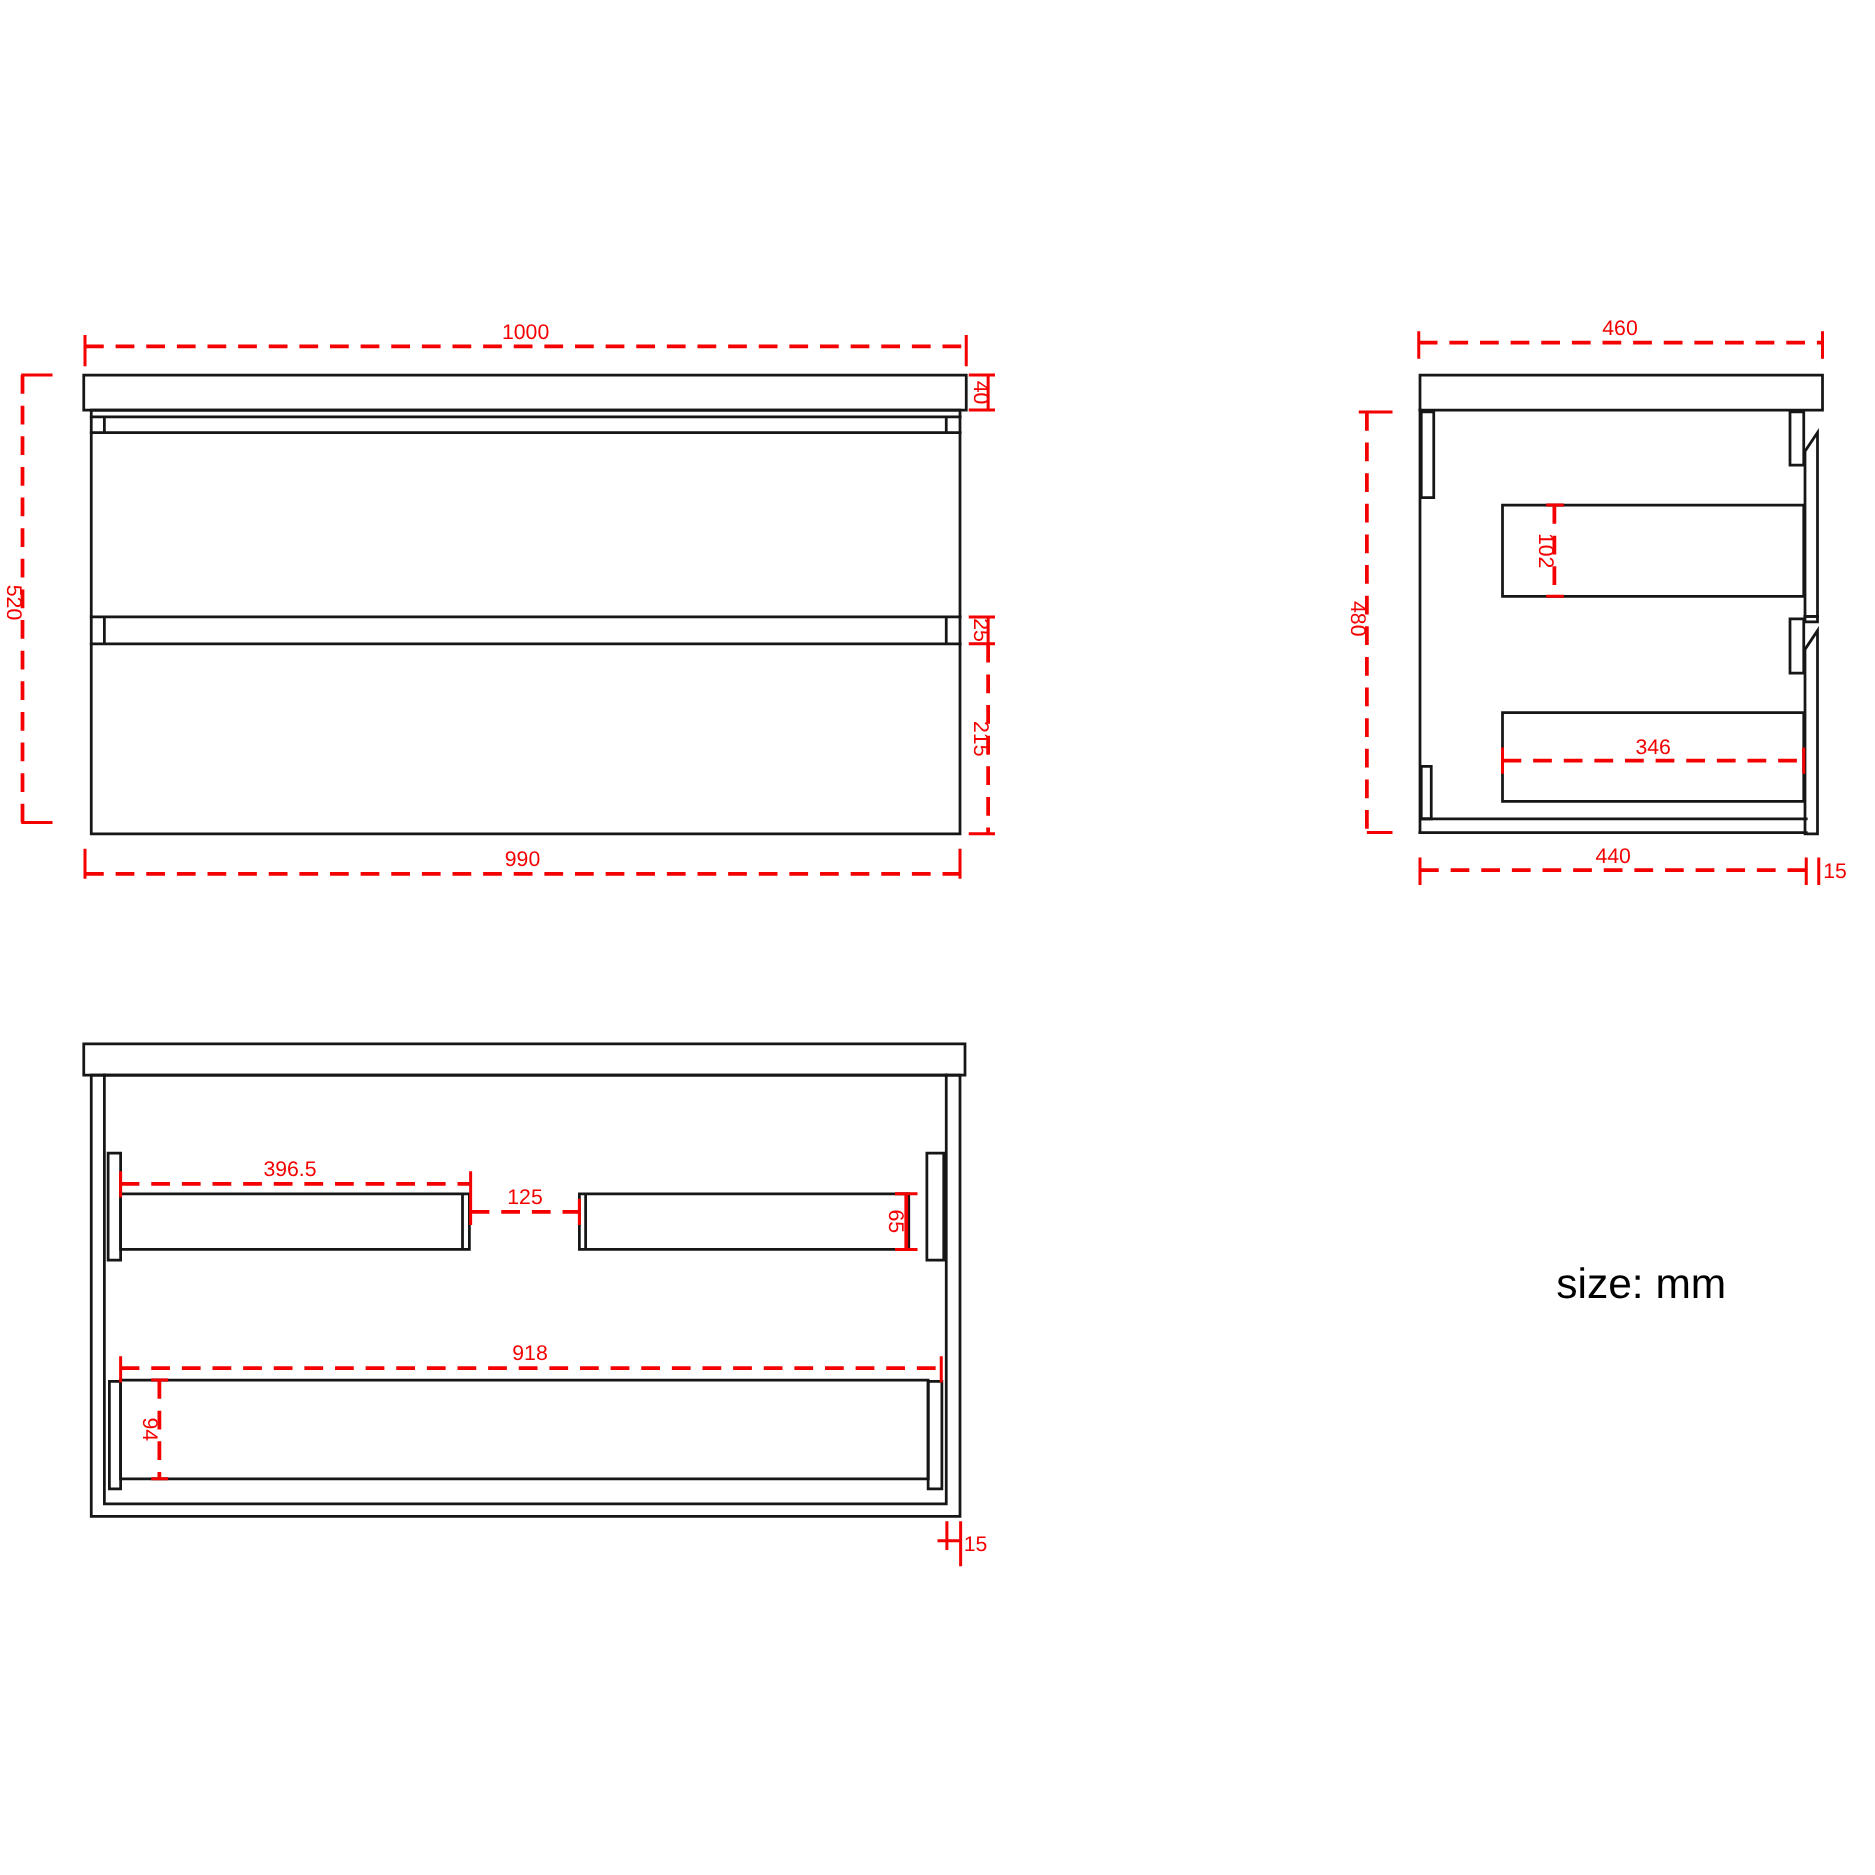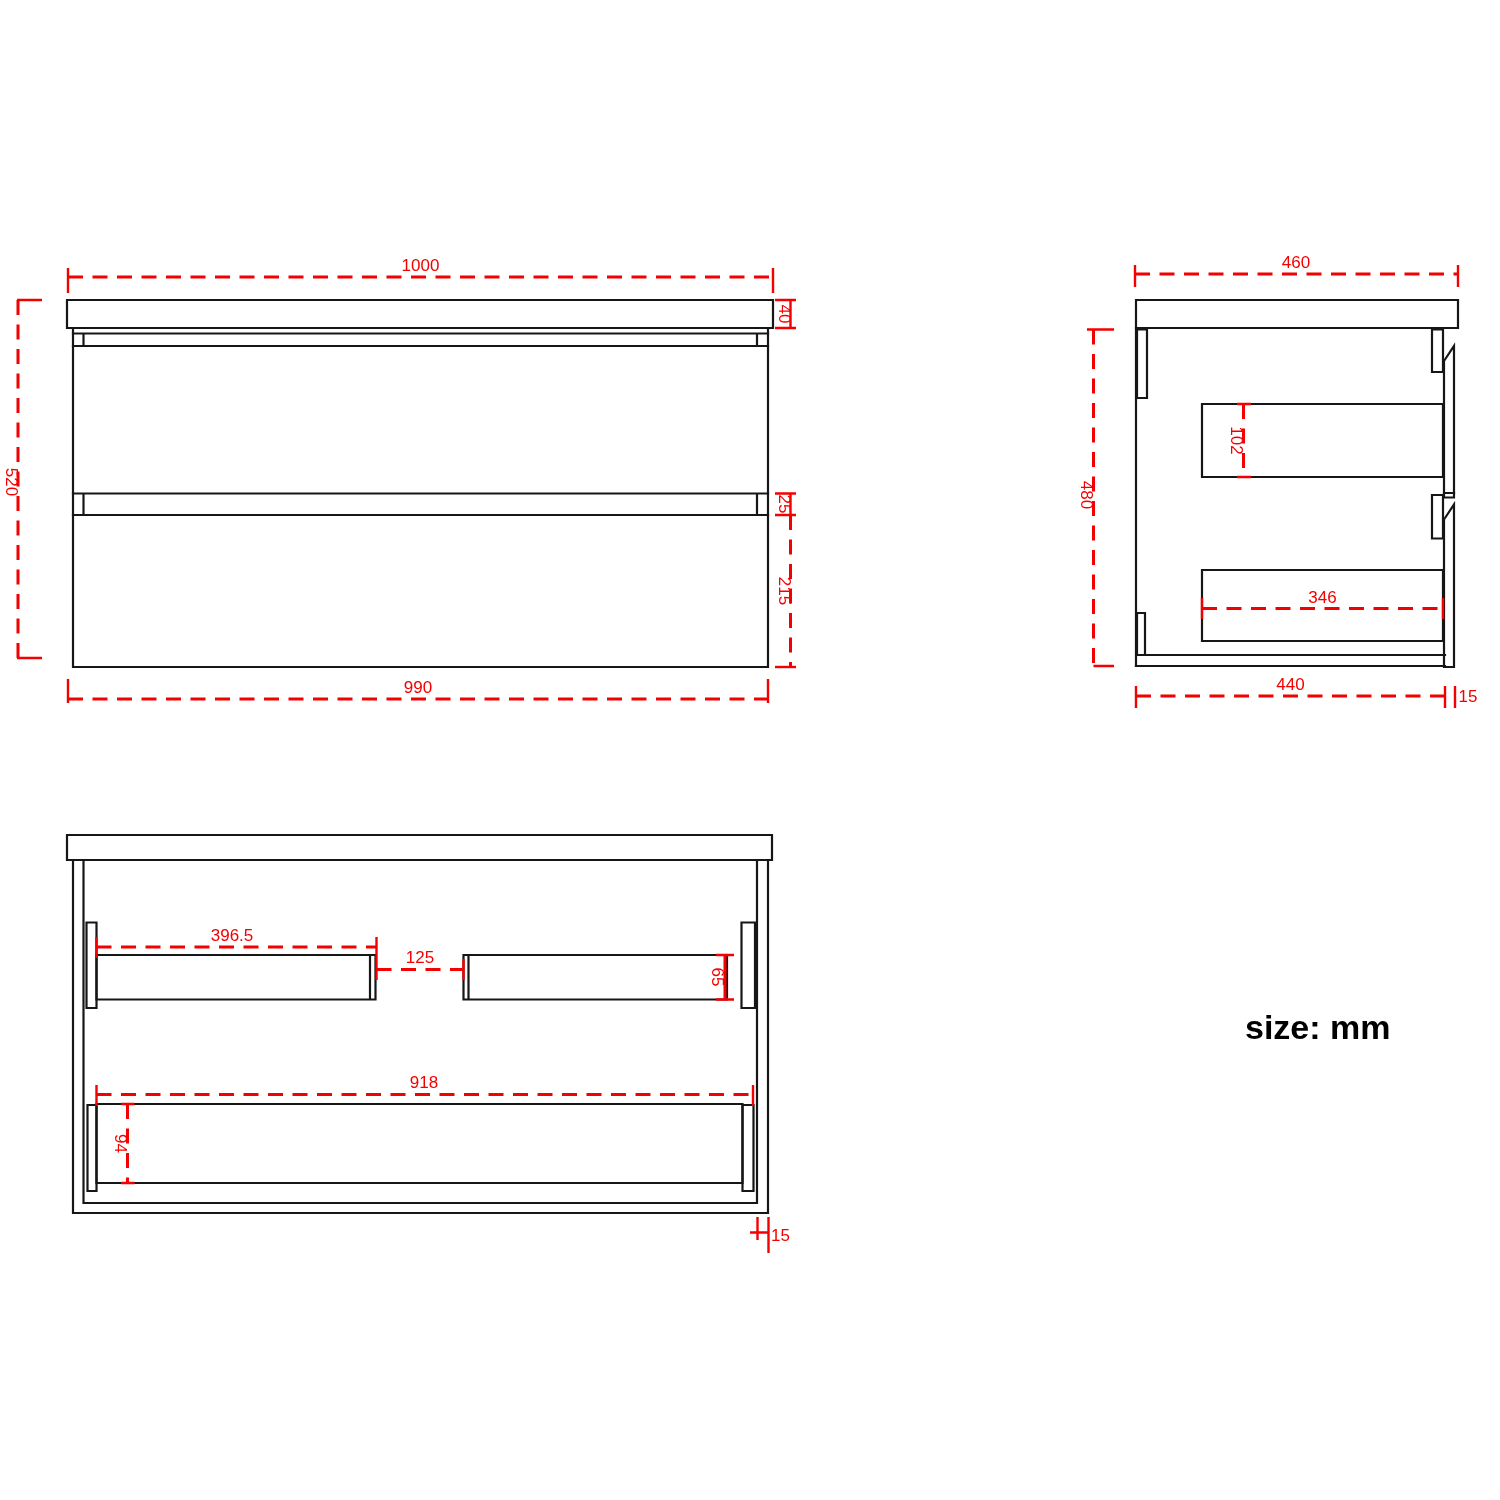--- a/index.html
+++ b/index.html
@@ -5,21 +5,21 @@
   html,body{margin:0;padding:0;background:#fff;}
   .stage{position:relative;width:1500px;height:1420px;background:#ffffff;overflow:hidden;}
   svg.drawing{position:absolute;left:0;top:0;}
   .blk{stroke:#161616;stroke-width:2.2;fill:none;stroke-linecap:square;stroke-linejoin:miter;}
   .red{stroke:#f40000;fill:none;stroke-linecap:butt;}
   .dash{stroke-width:3;stroke-dasharray:15 9.5;}
   .tick{stroke-width:2.4;}
   .solidred{stroke-width:3;}
   text.dim{font-family:"Liberation Sans",sans-serif;font-size:17px;fill:#f40000;stroke:none;}
   .note{position:absolute;left:1245px;top:1008px;font-family:"Liberation Sans",sans-serif;
-        font-size:34px;color:#000;white-space:nowrap;font-weight:bold;}
+        font-size:34px;color:#000;white-space:nowrap;}
 </style>
 </head>
 <body>
 
 <div class="stage">
   <svg class="drawing" width="1500" height="1500" viewBox="0 0 1500 1500">
 
     <g>
       <g class="blk">
         <path d="M67 300 H773 V328 H67 Z"></path>

